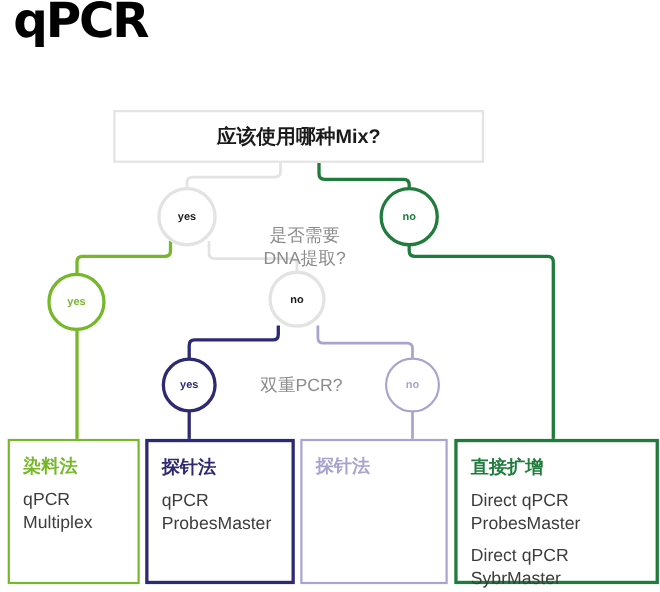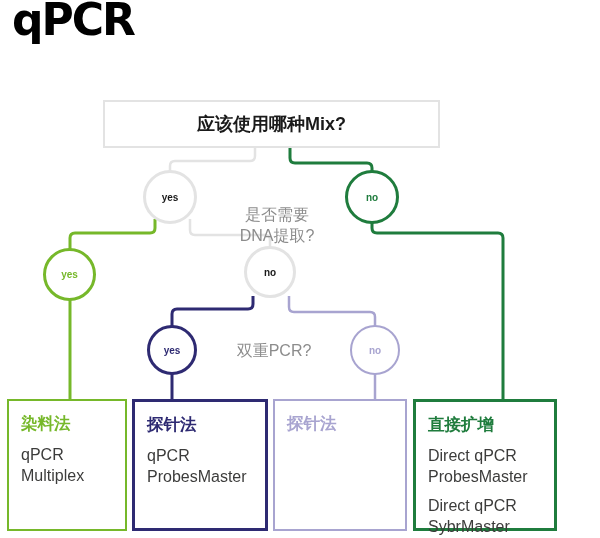--- a/index.html
+++ b/index.html
@@ -112,21 +112,21 @@
     <div class="rtitle" style="color:var(--navy);">探针法</div>
     <div class="rbody">
       <p>qPCR ProbesMaster</p>
     </div>
   </div>
 
   <div class="rbox thin" style="left:273px;width:134px;border-color:var(--light-purple);">
     <div class="rtitle" style="color:var(--light-purple);">探针法</div>
   </div>
 
-  <div class="rbox" style="left:413px;width:144px;border-color:var(--dark-green);">
+  <div class="rbox" style="left:413px;width:186px;border-color:var(--dark-green);">
     <div class="rtitle" style="color:var(--dark-green);">直接扩增</div>
     <div class="rbody">
       <p>Direct qPCR ProbesMaster</p>
       <p>Direct qPCR SybrMaster</p>
     </div>
   </div>
 
 </div>
 
 </body></html>

